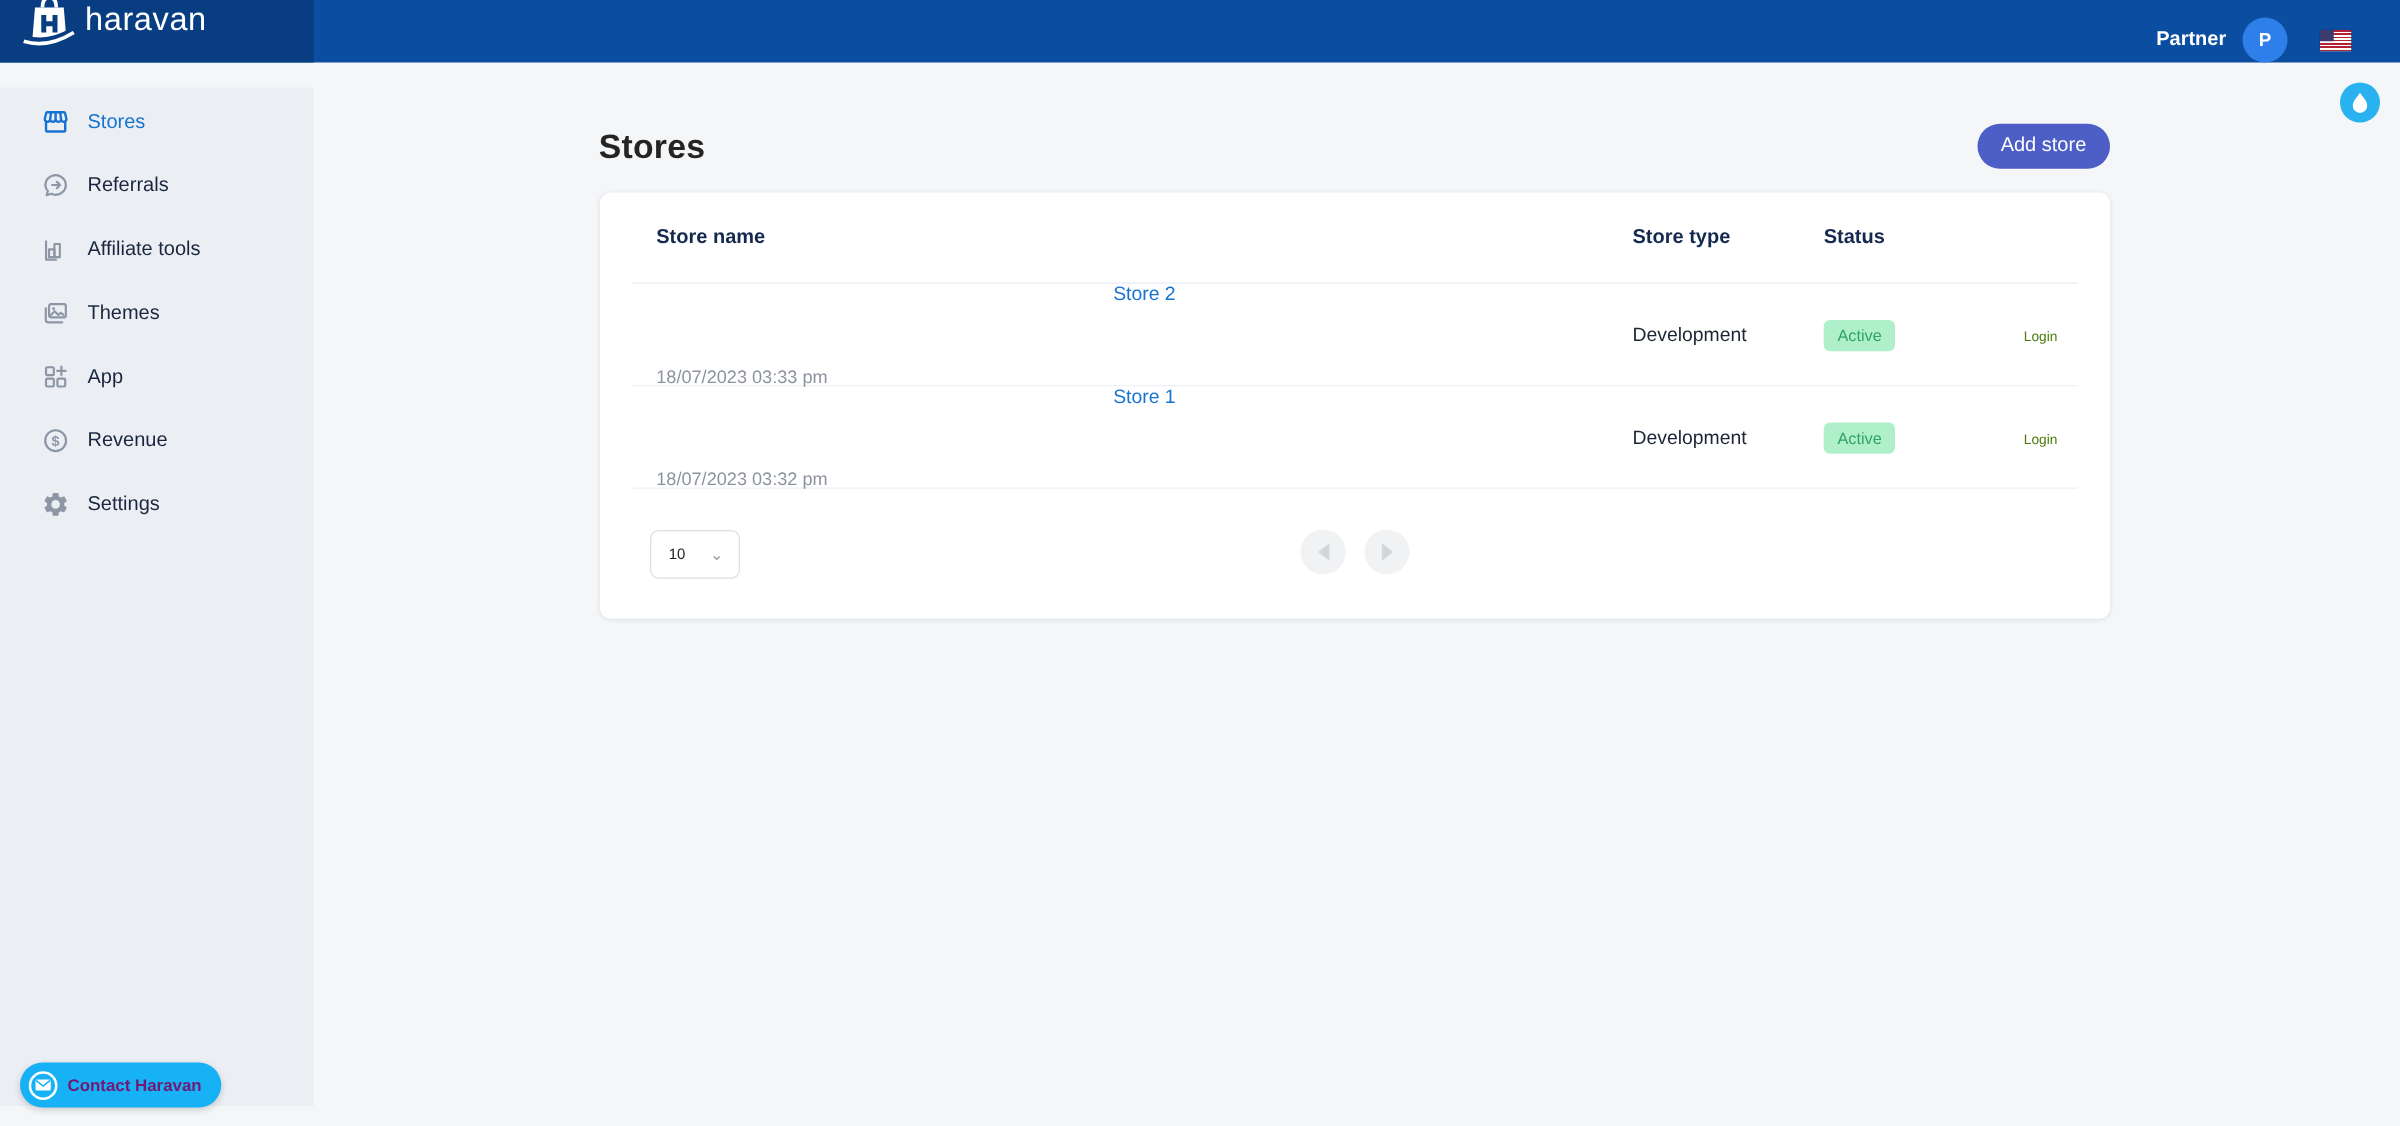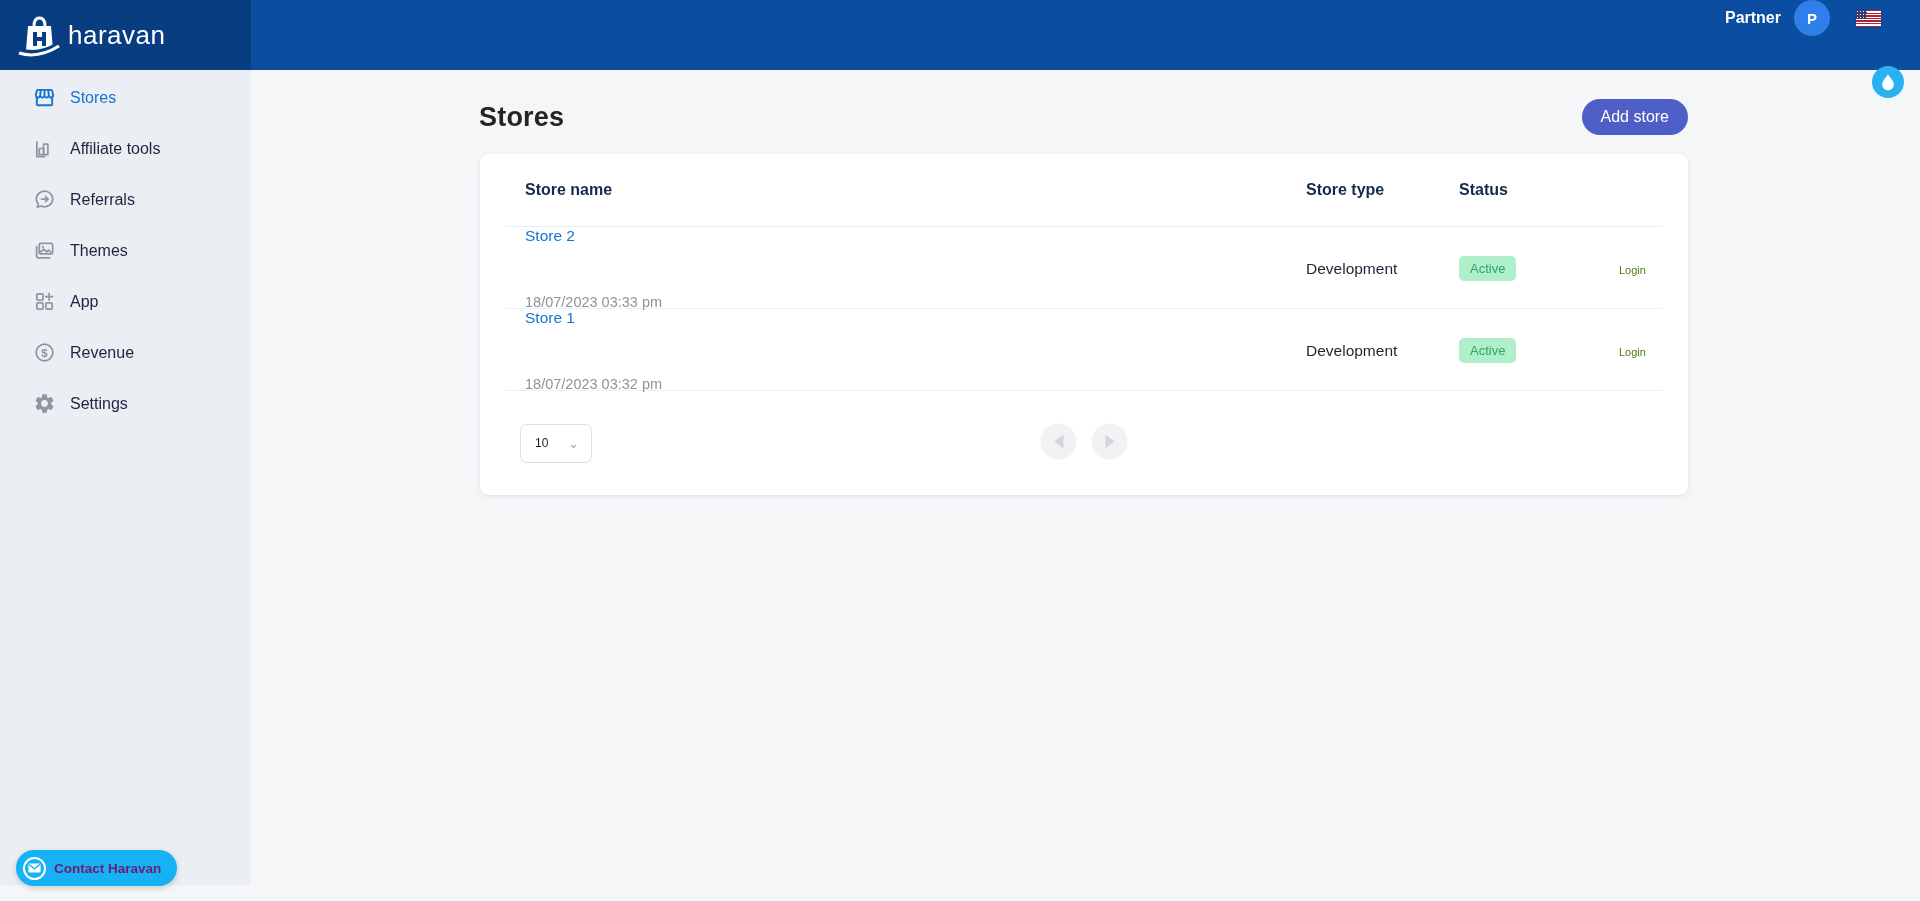--- a/index.html
+++ b/index.html
@@ -5,22 +5,22 @@
   * { margin: 0; padding: 0; box-sizing: border-box; }
   html, body { width: 1920px; height: 901px; overflow: hidden; }
   body {
     font-family: "Liberation Sans", sans-serif;
     background: #F4F6F8;
     position: relative;
   }
 
   
   .topbar {
-    position: absolute; top: 0; left: 0; width: 1920px; height: 70px;
-    background: #0B4DA0; display: flex; align-items: flex-start; z-index: 20;
+    position: absolute; top: 0; left: 0; width: 1920px; height: 50px;
+    background: #0B4DA0; display: flex; align-items: flex-end; z-index: 20;
   }
   .logo-area {
     width: 251px; height: 70px; background: #083E81;
     display: flex; align-items: center; padding-left: 18px; gap: 6px;
   }
   .logo-mark { width: 44px; height: 46px; flex: 0 0 auto; }
   .wordmark { color: #ffffff; font-size: 26px; font-weight: 500; letter-spacing: 0.5px; }
   .topbar-right {
     margin-left: auto; display: flex; align-items: center; padding-right: 39px;
   }
@@ -100,21 +100,21 @@
     display: grid; grid-template-columns: 800px 153px 160px 1fr;
     align-items: center; height: 73px; border-bottom: 1px solid #E8EDF2;
   }
   .tbl-header .th { font-size: 16px; font-weight: 700; color: #15294E; }
   .th-name { padding-left: 19px; }
   .tbl-row {
     display: grid; grid-template-columns: 800px 153px 160px 1fr;
     align-items: center; height: 82px; border-bottom: 1px solid #EDF1F5;
   }
   .cell-name { padding-left: 19px; display: flex; flex-direction: column; gap: 5px; }
-  .store-link { color: #1673D2; font-size: 15.5px; text-decoration: none; cursor: pointer; }
+  .store-link { color: #1673D2; font-size: 15.5px; text-decoration: none; cursor: pointer; text-align: center; }
   .store-date { color: #8D939E; font-size: 14.5px; margin-top: 44px; }
   .cell-type { color: #1C2533; font-size: 15.5px; }
   .badge {
     display: inline-block; background: #AFF0CB; color: #2FA465;
     font-size: 13px; font-weight: 400; padding: 5px 11px; border-radius: 5px;
     width: max-content;
   }
   .cell-login { text-align: right; padding-right: 17px; }
   .login-link { color: #4d7c0f; font-size: 11px; text-decoration: none; cursor: pointer; }
 
@@ -177,38 +177,38 @@
     <span class="nav-icon">
       <svg viewBox="0 0 24 24" fill="currentColor">
           <path d="M21.9 8.89l-1.05-4.37c-.22-.9-1-1.52-1.91-1.52H5.05c-.9 0-1.69.63-1.9 1.52L2.1 8.89c-.24 1.02-.02 2.06.62 2.88.08.11.19.19.28.29V19c0 1.1.9 2 2 2h14c1.1 0 2-.9 2-2v-6.94c.09-.09.2-.18.28-.28.64-.82.87-1.87.62-2.89zm-2.99-3.9l1.05 4.37c.1.42.01.84-.25 1.17-.14.18-.44.47-.94.47-.61 0-1.14-.49-1.21-1.14L16.98 5l1.93-.01zM13 5h1.96l.54 4.52c.05.39-.07.78-.33 1.07-.22.26-.54.41-.95.41-.67 0-1.22-.59-1.22-1.31V5zM8.49 9.52L9.04 5H11v4.69c0 .72-.55 1.31-1.29 1.31-.34 0-.65-.15-.89-.41-.25-.29-.37-.68-.33-1.07zm-4.45-.16L5.05 5h1.97l-.58 4.86c-.08.65-.6 1.14-1.21 1.14-.49 0-.8-.29-.93-.47-.27-.32-.36-.75-.26-1.17zM5 19v-6.03c.08.01.15.03.23.03.87 0 1.66-.36 2.24-.95.6.6 1.4.95 2.31.95.87 0 1.65-.36 2.23-.93.59.57 1.39.93 2.29.93.84 0 1.64-.35 2.24-.95.58.59 1.37.95 2.24.95.08 0 .15-.02.23-.03V19H5z"></path>
         </svg>
     </span>
     <span>Stores</span>
   </div>
 
   <div class="nav-item">
     <span class="nav-icon">
+      <svg viewBox="0 0 24 24" fill="none" stroke="currentColor" stroke-width="1.8" stroke-linecap="round" stroke-linejoin="round">
+          <path d="M20.5 11.5a8.5 8 0 1 0-15 5L4.5 20l3.8-1.2a8.5 8 0 0 0 12.2-7.3z"></path>
+          <path d="M9 11.5h6"></path>
+          <path d="M13 8.8l2.7 2.7-2.7 2.7"></path>
+        </svg>
+    </span>
+    <span>Referrals</span>
+  </div>
+
+  <div class="nav-item">
+    <span class="nav-icon">
       <svg viewBox="0 0 24 24" fill="none" stroke="currentColor" stroke-width="1.8" stroke-linejoin="round">
           <path d="M4 4.5v16h9"></path>
           <rect x="6.5" y="12" width="4.5" height="6.5"></rect>
           <rect x="11" y="7.5" width="4.5" height="11"></rect>
         </svg>
     </span>
     <span>Affiliate tools</span>
-  </div>
-
-  <div class="nav-item">
-    <span class="nav-icon">
-      <svg viewBox="0 0 24 24" fill="none" stroke="currentColor" stroke-width="1.8" stroke-linecap="round" stroke-linejoin="round">
-          <path d="M20.5 11.5a8.5 8 0 1 0-15 5L4.5 20l3.8-1.2a8.5 8 0 0 0 12.2-7.3z"></path>
-          <path d="M9 11.5h6"></path>
-          <path d="M13 8.8l2.7 2.7-2.7 2.7"></path>
-        </svg>
-    </span>
-    <span>Referrals</span>
   </div>
 
   <div class="nav-item">
     <span class="nav-icon">
       <svg viewBox="0 0 24 24" fill="none" stroke="currentColor" stroke-width="1.8" stroke-linecap="round" stroke-linejoin="round">
           <rect x="6.5" y="4.5" width="14" height="11" rx="1.5"></rect>
           <path d="M3.8 8v9.5a2.2 2.2 0 0 0 2.2 2.2h11.5"></path>
           <circle cx="10.3" cy="8.3" r="1.2" fill="currentColor" stroke="none"></circle>
           <path d="M8 13.5l3.2-3 3.1 3 2-1.8 2.2 1.8"></path>
         </svg>

